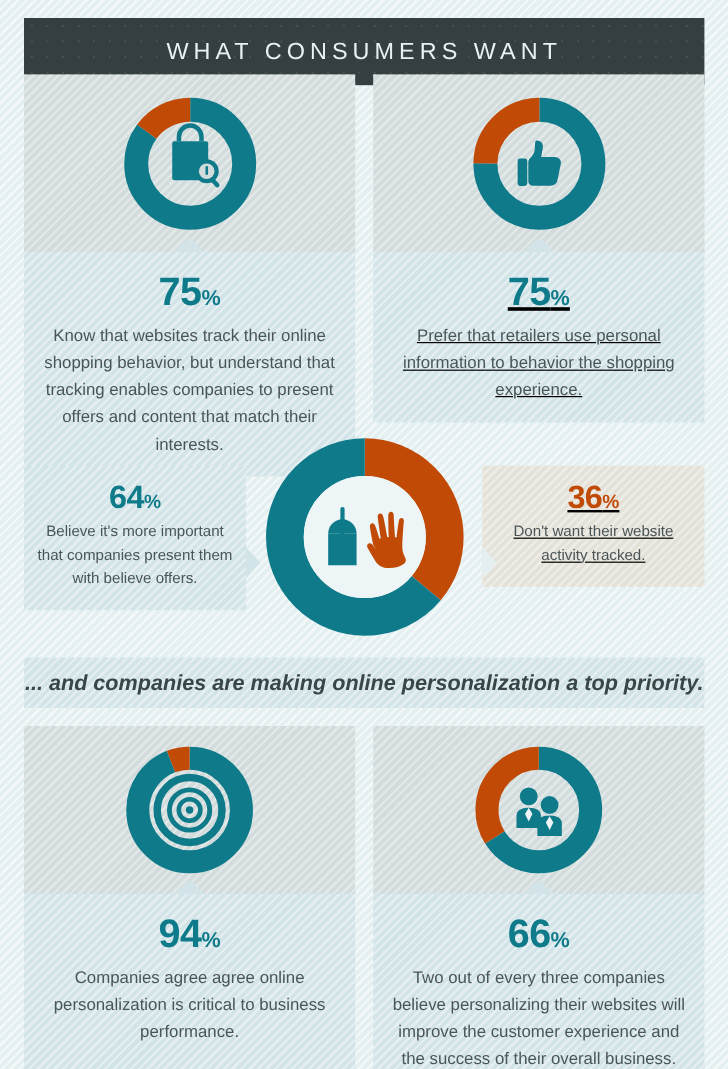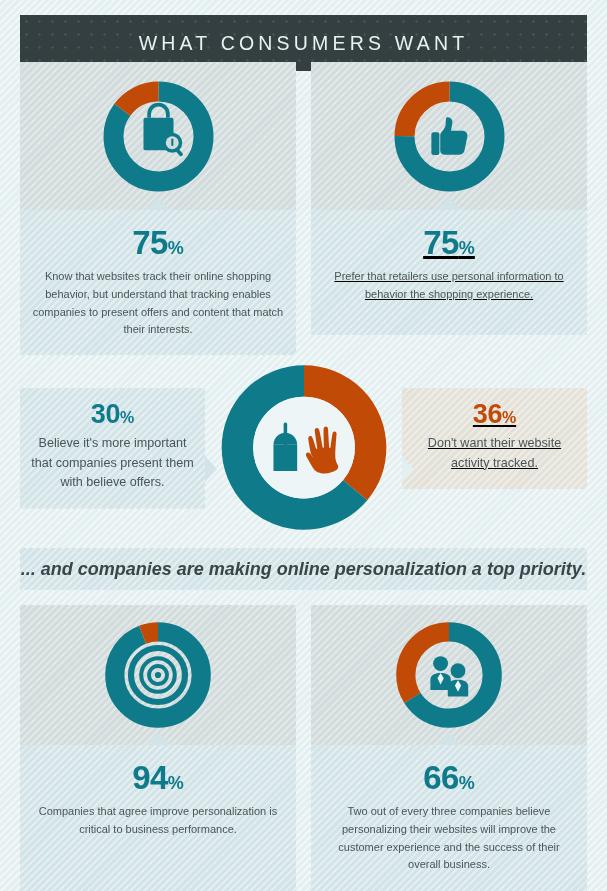--- a/index.html
+++ b/index.html
@@ -103,21 +103,21 @@
     margin-bottom: 9px;
     letter-spacing: -0.5px;
   }
   .pct .sym {
     font-size: 18px;
     font-weight: bold;
     letter-spacing: 0;
   }
   .desc {
     color: #4a5557;
-    font-size: 11px;
+    font-size: 14px;
     line-height: 1.62;
   }
 
   
   .center-row {
     position: absolute;
     left: 0;
     top: 355px;
     width: 607px;
     height: 185px;
@@ -262,21 +262,21 @@
   </div>
   <div class="card-text" style="min-height:125px;">
     <span class="pct"><span>75</span><span class="sym">%</span></span>
     <div class="desc">Prefer that retailers use personal information to behavior the shopping experience.</div>
   </div>
 </div>
 
 <div class="center-row">
 
   <div class="side-panel panel-left">
-    <span class="pct"><span>30</span><span class="sym">%</span></span>
+    <span class="pct"><span>64</span><span class="sym">%</span></span>
     <div class="desc">Believe it's more important that companies present them with believe offers.</div>
   </div>
   <div class="arrow-right"></div>
 
   <div class="big-donut">
     <svg width="185" height="185" viewBox="0 0 100 100">
 
       <circle cx="50" cy="50" r="36" fill="none" stroke="#c04a06" stroke-width="17" stroke-dasharray="81.43 144.77" transform="rotate(-90 50 50)"></circle>
 
       <circle cx="50" cy="50" r="36" fill="none" stroke="#0f7b8a" stroke-width="17" stroke-dasharray="144.77 81.43" stroke-dashoffset="-81.43" transform="rotate(-90 50 50)"></circle>
@@ -312,21 +312,21 @@
         <circle cx="50" cy="50" r="22.5" fill="none" stroke="#0f7b8a" stroke-width="5.2"></circle>
         <circle cx="50" cy="50" r="14" fill="none" stroke="#0f7b8a" stroke-width="3.4"></circle>
         <circle cx="50" cy="50" r="7.5" fill="none" stroke="#0f7b8a" stroke-width="3.2"></circle>
         <circle cx="50" cy="50" r="2.6" fill="#0f7b8a"></circle>
       </g>
     </svg>
     <div class="notch-up"></div>
   </div>
   <div class="card-text" style="min-height:146px;">
     <span class="pct"><span>94</span><span class="sym">%</span></span>
-    <div class="desc">Companies that agree improve personalization is critical to business performance.</div>
+    <div class="desc">Companies agree agree online personalization is critical to business performance.</div>
   </div>
 </div>
 
 <div class="card right" style="top:605px;">
   <div class="card-chart" style="height:140px;">
     <svg width="120" height="120" viewBox="0 0 100 100">
       <circle cx="50" cy="50" r="36" fill="none" stroke="#0f7b8a" stroke-width="16" stroke-dasharray="149.29 76.91" transform="rotate(-90 50 50)"></circle>
       <circle cx="50" cy="50" r="36" fill="none" stroke="#c04a06" stroke-width="16" stroke-dasharray="76.91 149.29" stroke-dashoffset="-149.29" transform="rotate(-90 50 50)"></circle>
       <g fill="#0f7b8a">
         <circle cx="43" cy="40.5" r="6.2"></circle>

